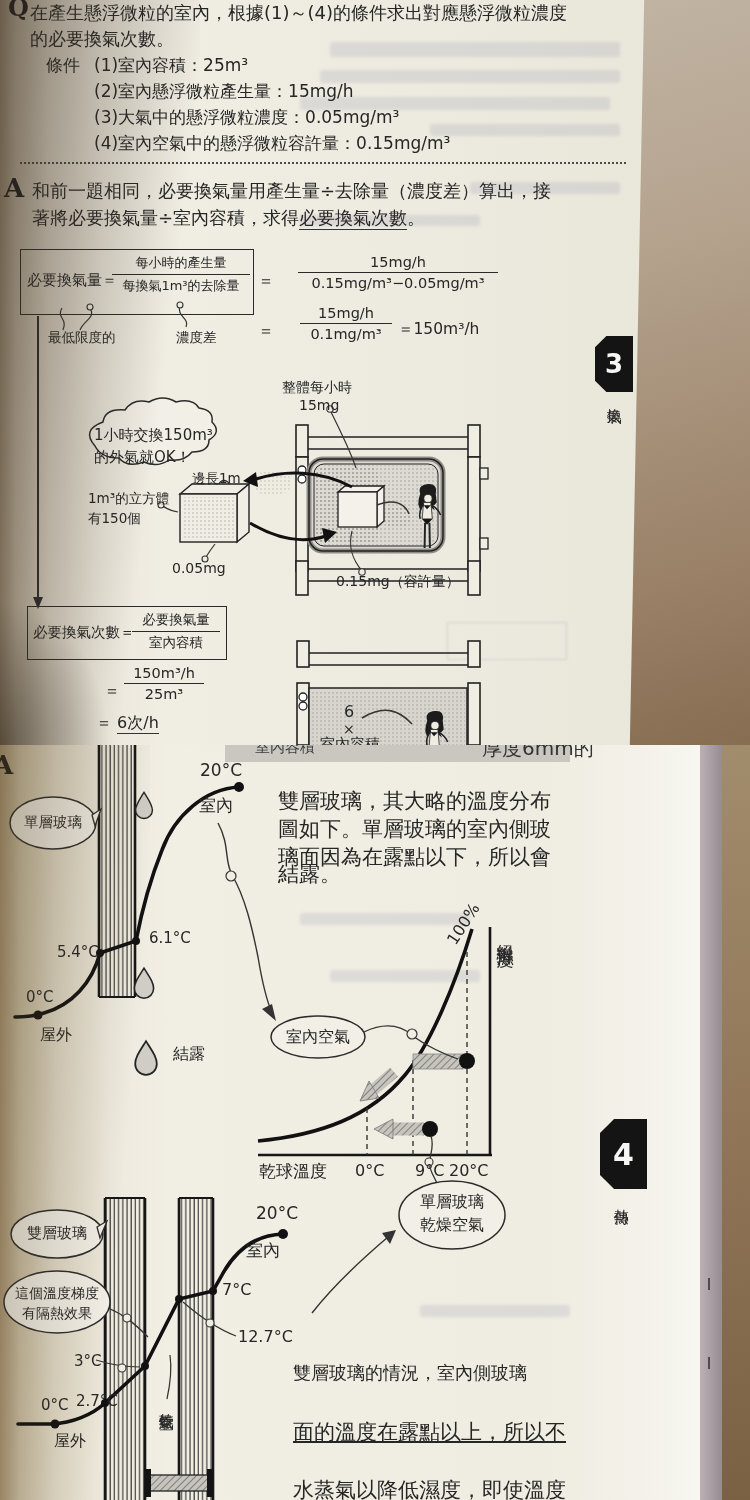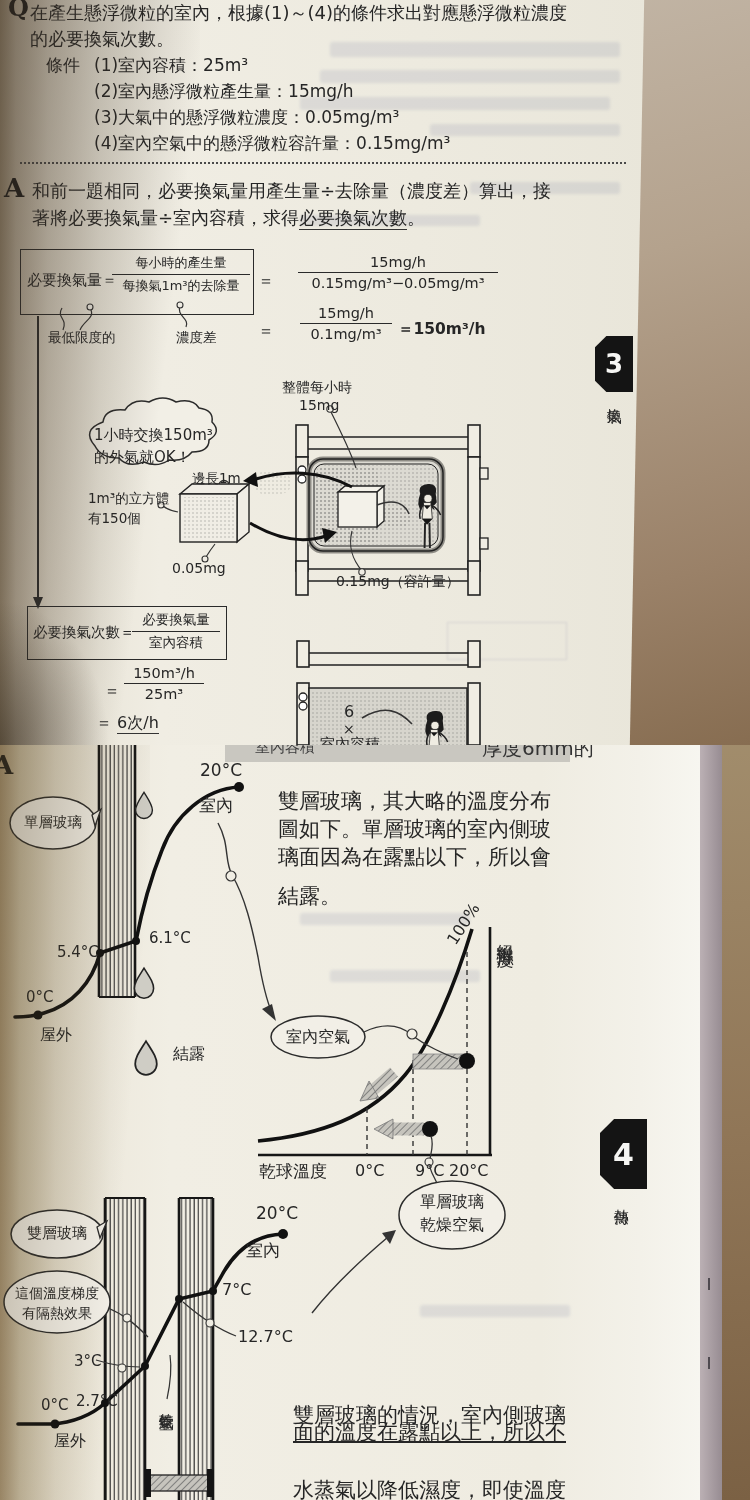--- a/index.html
+++ b/index.html
@@ -158,21 +158,21 @@
     <div class="t" style="left:258px;top:272px;font-size:16px;">＝</div>
     <div class="frac" style="left:298px;top:254px;width:200px;font-size:14.5px;">
       <div class="num">15mg/h</div>
       <div class="den">0.15mg/m³−0.05mg/m³</div>
     </div>
     <div class="t" style="left:258px;top:322px;font-size:16px;">＝</div>
     <div class="frac" style="left:300px;top:305px;width:92px;font-size:14.5px;">
       <div class="num">15mg/h</div>
       <div class="den">0.1mg/m³</div>
     </div>
-    <div class="t" style="left:398px;top:321px;font-size:15.5px;font-weight:bold;">＝150m³/h</div>
+    <div class="t" style="left:398px;top:321px;font-size:15.5px;">＝150m³/h</div>
 
     <div class="t" style="left:48px;top:330px;font-size:13.5px;">最低限度的</div>
     <div class="t" style="left:176px;top:330px;font-size:13.5px;">濃度差</div>
 
     <div class="t" style="left:282px;top:379px;font-size:14px;">整體每小時</div>
     <div class="t" style="left:299px;top:397px;font-size:14px;">15mg</div>
     <div class="t" style="left:94px;top:427px;font-size:15px;">1小時交換150m³</div>
     <div class="t" style="left:94px;top:449px;font-size:15px;">的外氣就OK！</div>
     <div class="t" style="left:192px;top:471px;font-size:13.5px;">邊長1m</div>
     <div class="t" style="left:88px;top:491px;font-size:13.5px;">1m³的立方體</div>
@@ -318,21 +318,21 @@
       <path d="M96,615 C112,620 126,622 140,622" fill="none" stroke="#333" stroke-width="1.2"></path>
       <circle cx="122" cy="623" r="4" fill="#f0ede3" stroke="#333" stroke-width="1.1"></circle>
       <path d="M167,654 C170,640 172,624 170,610" fill="none" stroke="#333" stroke-width="1.2"></path>
     </svg>
 
     <div class="t serifQ" style="left:-7px;top:6px;font-size:26px;">A</div>
 
     <div class="t" style="left:278px;top:44px;font-size:21px;">雙層玻璃，其大略的溫度分布</div>
     <div class="t" style="left:278px;top:72px;font-size:21px;">圖如下。單層玻璃的室內側玻</div>
     <div class="t" style="left:278px;top:100px;font-size:21px;">璃面因為在露點以下，所以會</div>
-    <div class="t" style="left:278px;top:139px;font-size:21px;">結露。</div>
+    <div class="t" style="left:278px;top:117px;font-size:21px;">結露。</div>
 
     <div class="t" style="left:24px;top:69px;font-size:14.5px;">單層玻璃</div>
     <div class="t" style="left:200px;top:16px;font-size:17px;">20°C</div>
     <div class="t" style="left:199px;top:51px;font-size:17px;">室內</div>
     <div class="t" style="left:149px;top:185px;font-size:15px;">6.1°C</div>
     <div class="t" style="left:57px;top:199px;font-size:15px;">5.4°C</div>
     <div class="t" style="left:26px;top:244px;font-size:15px;">0°C</div>
     <div class="t" style="left:40px;top:281px;font-size:16px;">屋外</div>
     <div class="t" style="left:173px;top:300px;font-size:16px;">結露</div>
 
@@ -357,21 +357,21 @@
     <div class="t" style="left:256px;top:459px;font-size:17px;">20°C</div>
     <div class="t" style="left:246px;top:496px;font-size:17px;">室內</div>
     <div class="t" style="left:222px;top:536px;font-size:16px;">7°C</div>
     <div class="t" style="left:238px;top:583px;font-size:16px;">12.7°C</div>
     <div class="t" style="left:74px;top:608px;font-size:15px;">3°C</div>
     <div class="t" style="left:76px;top:648px;font-size:15px;">2.7°C</div>
     <div class="t" style="left:41px;top:652px;font-size:15px;">0°C</div>
     <div class="t" style="left:54px;top:687px;font-size:16px;">屋外</div>
     <div class="t vtext" style="left:157px;top:656px;height:78px;font-size:15px;letter-spacing:1px;">乾燥空氣</div>
 
-    <div class="t" style="left:293px;top:658px;font-size:21px;">雙層玻璃的情況，室內側玻璃</div>
+    <div class="t" style="left:293px;top:618px;font-size:18px;">雙層玻璃的情況，室內側玻璃</div>
     <div class="t" style="left:293px;top:675px;font-size:21px;text-decoration:underline;">面的溫度在露點以上，所以不</div>
     <div class="t" style="left:293px;top:733px;font-size:21px;">水蒸氣以降低濕度，即使溫度</div>
 
     <div class="abs" style="left:0;top:0;width:150px;height:755px;pointer-events:none;
          background:linear-gradient(95deg,rgba(80,62,30,.38) 0%,rgba(80,62,30,.13) 45%,rgba(80,62,30,0) 75%);"></div>
   </div>
 
 </div>
 
 </body></html>

